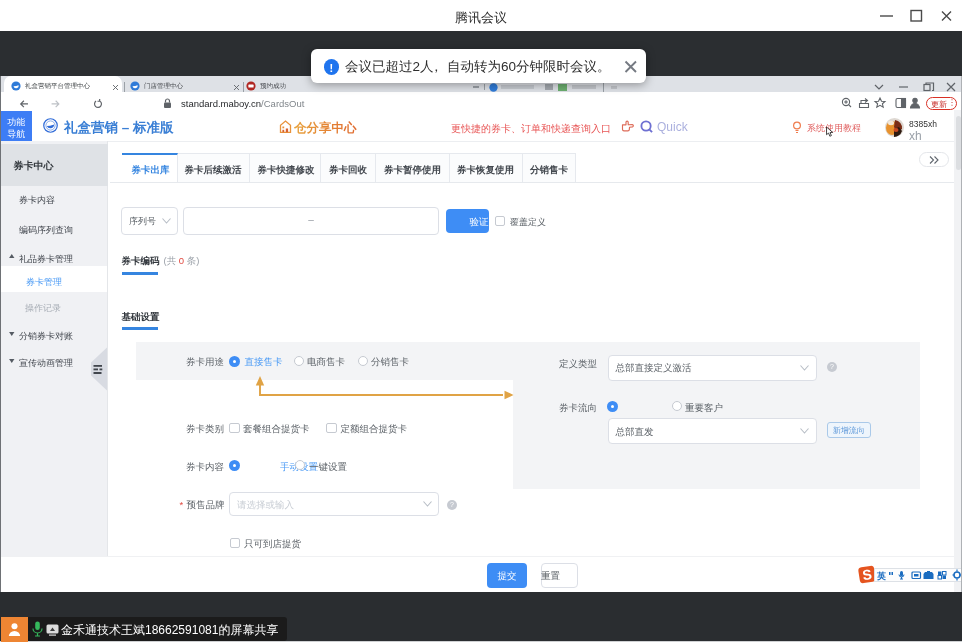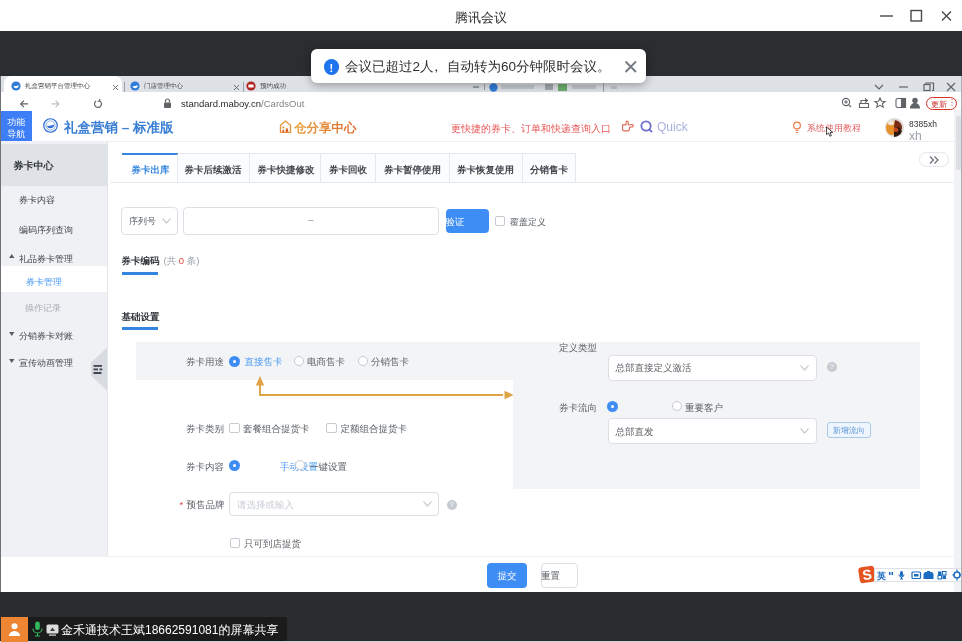--- a/index.html
+++ b/index.html
@@ -205,21 +205,21 @@
   </svg>
 
 <div class="a" style="left:120.5px;top:207px;width:57px;height:28px;border:1px solid #dcdfe6;border-radius:4px;background:#fff;"></div>
 <div class="a" style="left:129px;top:215px;font-size:9px;color:#5b6167;">序列号</div>
 <svg class="a" style="left:162px;top:218px" width="9" height="6" viewBox="0 0 9 6">
     <path d="M0.5 0.5 L4.5 5 L8.5 0.5" fill="none" stroke="#b8bec6" stroke-width="1.1"></path>
   </svg>
 <div class="a" style="left:183px;top:207px;width:256px;height:28px;border:1px solid #dcdfe6;border-radius:4px;background:#fff;"></div>
 <div class="a" style="left:183px;top:214px;width:256px;text-align:center;font-size:10px;color:#9aa0a8;">–</div>
 <div class="a" style="left:445.5px;top:208.5px;width:43px;height:24px;background:#3e8df5;border-radius:4px;"></div>
-<div class="a" style="left:445.5px;top:215.5px;width:43px;text-align:left;font-size:9.5px;color:#fff;">验证</div>
+<div class="a" style="left:445.5px;top:215.5px;width:43px;text-align:right;font-size:9.5px;color:#fff;">验证</div>
 <div class="a" style="left:495px;top:216px;width:10px;height:10px;border:1px solid #c6cad1;border-radius:2px;background:#fff;"></div>
 <div class="a" style="left:510px;top:216px;font-size:9px;color:#5b6167;">覆盖定义</div>
 
 <div class="a" style="left:121.5px;top:255px;font-size:9.5px;font-weight:bold;color:#33383e;">券卡编码</div>
 <div class="a" style="left:163.5px;top:255px;font-size:9.5px;color:#9aa0a8;">(共 <span style="color:#e0483f;">0</span> 条)</div>
 <div class="a" style="left:121.5px;top:272px;width:36px;height:3px;background:#3585e0;"></div>
 <div class="a" style="left:121.5px;top:311px;font-size:9.5px;font-weight:bold;color:#33383e;">基础设置</div>
 <div class="a" style="left:121.5px;top:326.5px;width:36px;height:3px;background:#3585e0;"></div>
 
 <div class="a" style="left:136px;top:342px;width:784px;height:38px;background:#f3f4f6;"></div>
@@ -253,21 +253,21 @@
 <div class="a" style="left:237px;top:499px;font-size:9.5px;color:#c8cdd4;">请选择或输入</div>
 <svg class="a" style="left:423px;top:501px" width="9" height="6" viewBox="0 0 9 6">
     <path d="M0.5 0.5 L4.5 5 L8.5 0.5" fill="none" stroke="#b8bec6" stroke-width="1.1"></path>
   </svg>
 <div class="a" style="left:447px;top:500px;width:10px;height:10px;border-radius:50%;background:#c6cad1;"></div>
 <div class="a" style="left:447px;top:500.5px;width:10px;text-align:center;font-size:7px;color:#fff;">?</div>
 
 <div class="a" style="left:229.5px;top:537.5px;width:10.5px;height:10.5px;border:1px solid #c6cad1;border-radius:2px;background:#fff;"></div>
 <div class="a" style="left:244px;top:538px;font-size:9.5px;color:#5b6167;">只可到店提货</div>
 
-<div class="a" style="left:559px;top:342px;font-size:9.5px;color:#5b6167;">定义类型</div>
+<div class="a" style="left:559px;top:358px;font-size:9.5px;color:#5b6167;">定义类型</div>
 <div class="a" style="left:607.5px;top:355px;width:209px;height:25.5px;border:1px solid #dcdfe6;border-radius:4px;background:#fff;"></div>
 <div class="a" style="left:615.5px;top:362px;font-size:9.5px;color:#5b6167;">总部直接定义激活</div>
 <svg class="a" style="left:799.5px;top:364.5px" width="9" height="6" viewBox="0 0 9 6">
     <path d="M0.5 0.5 L4.5 5 L8.5 0.5" fill="none" stroke="#b8bec6" stroke-width="1.1"></path>
   </svg>
 <div class="a" style="left:827px;top:362px;width:10px;height:10px;border-radius:50%;background:#c6cad1;"></div>
 <div class="a" style="left:827px;top:362.5px;width:10px;text-align:center;font-size:7px;color:#fff;">?</div>
 
 <div class="a" style="left:559px;top:401.5px;font-size:9.5px;color:#5b6167;">券卡流向</div>
 <div class="a" style="left:606.5px;top:401px;width:11px;height:11px;border-radius:50%;background:#3e8df5;"></div>

